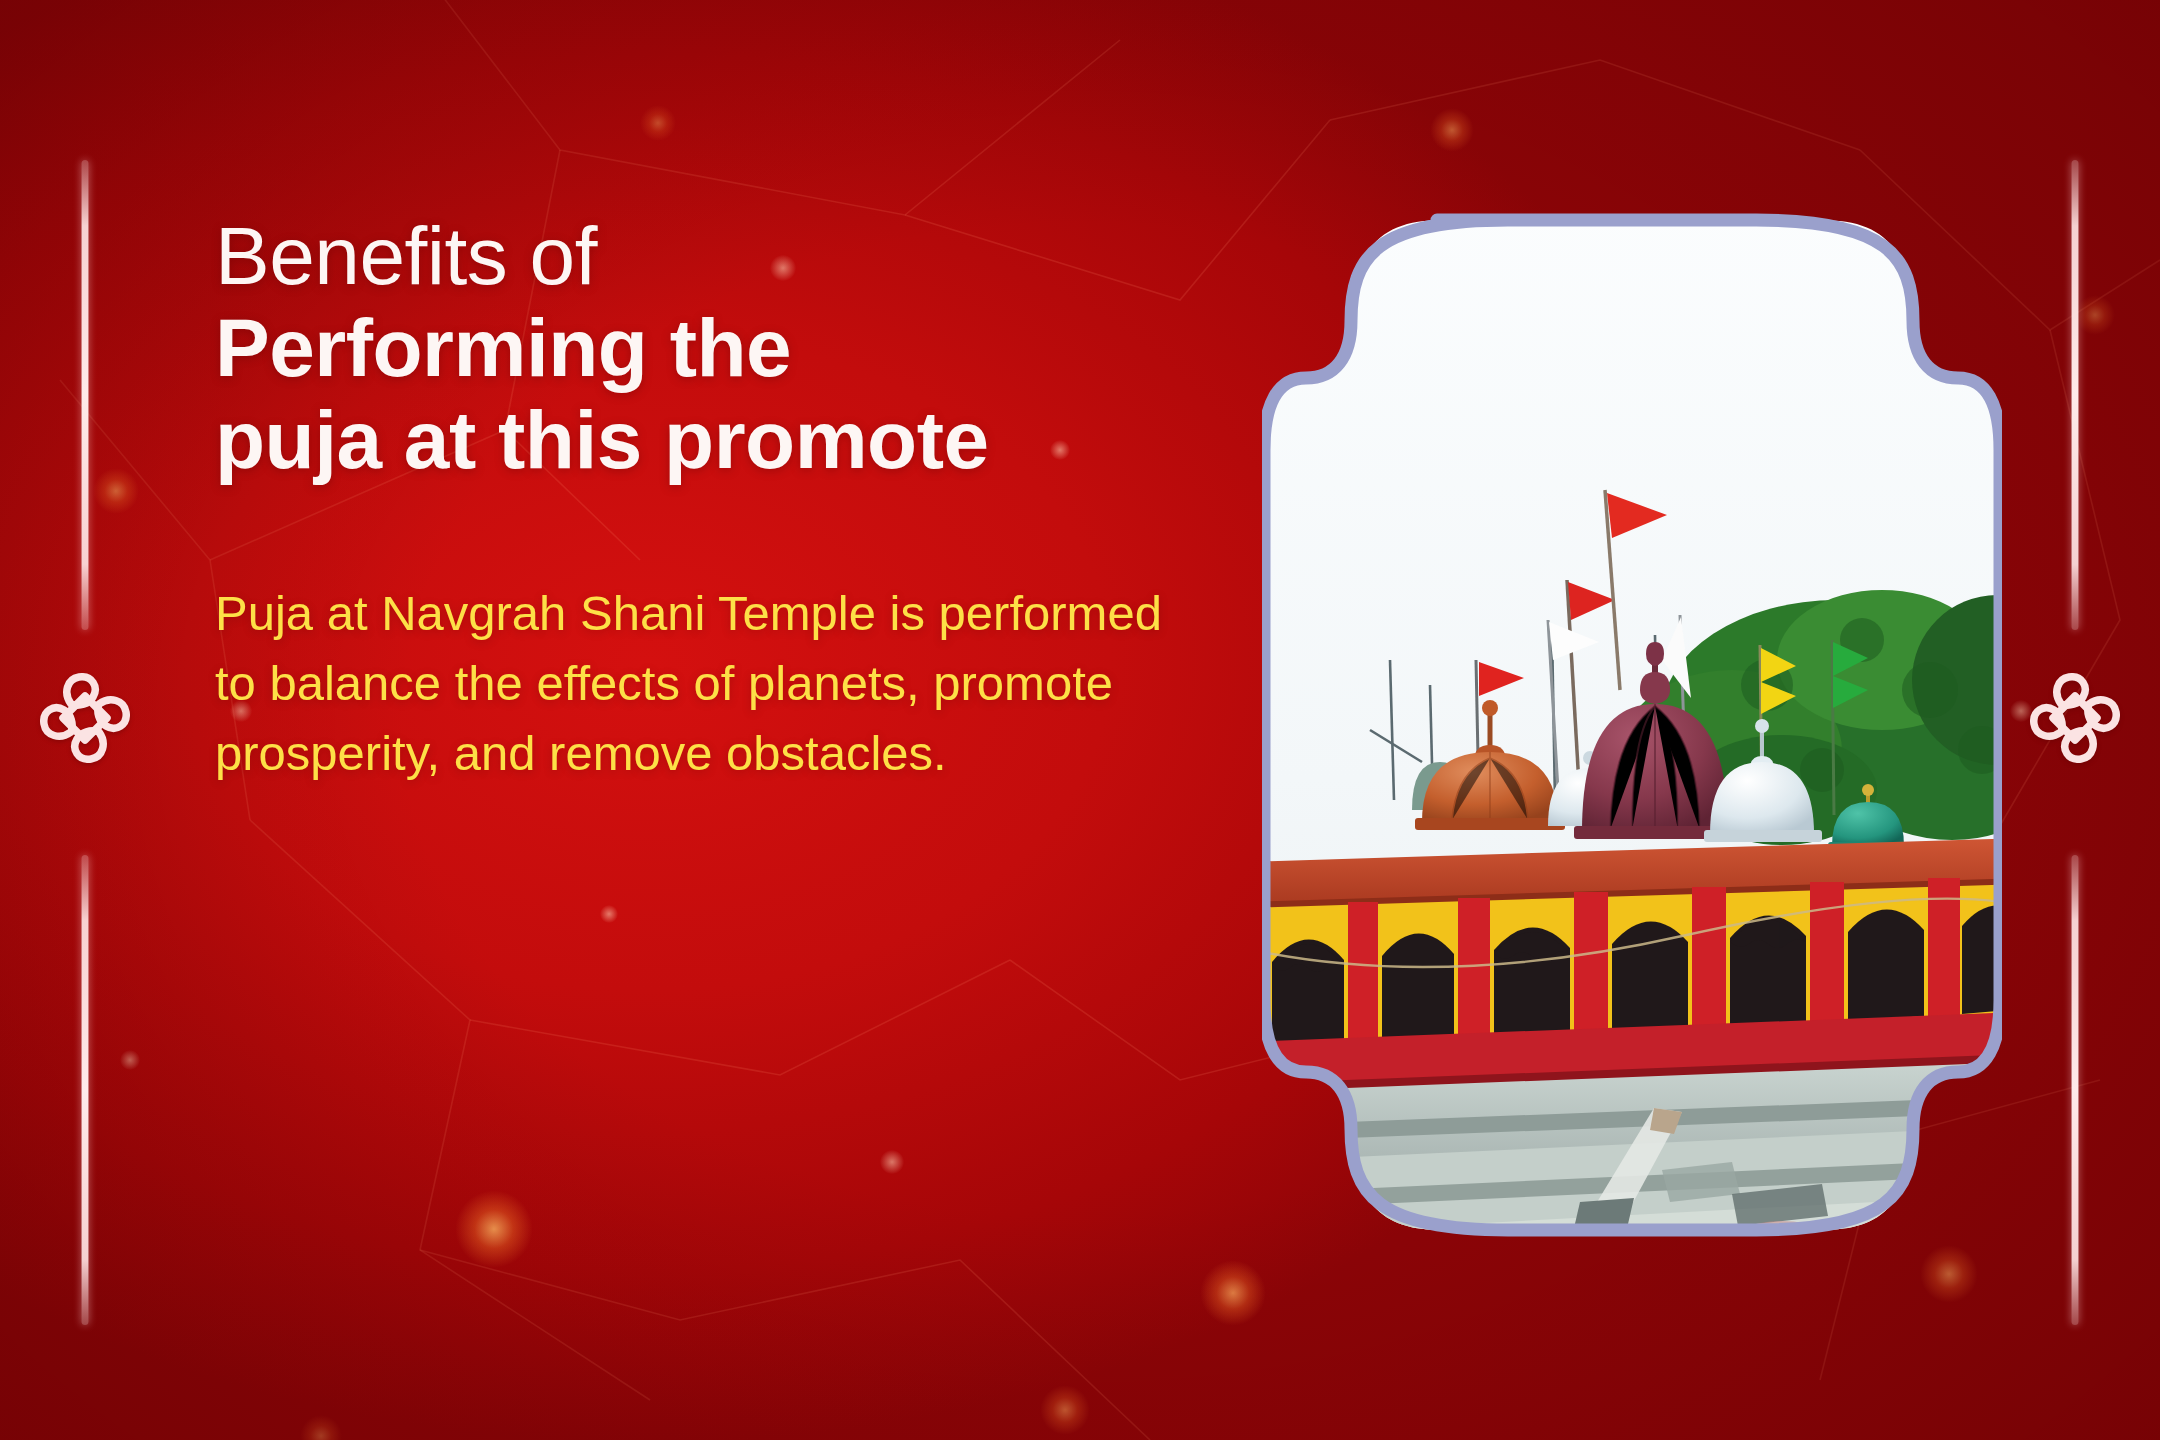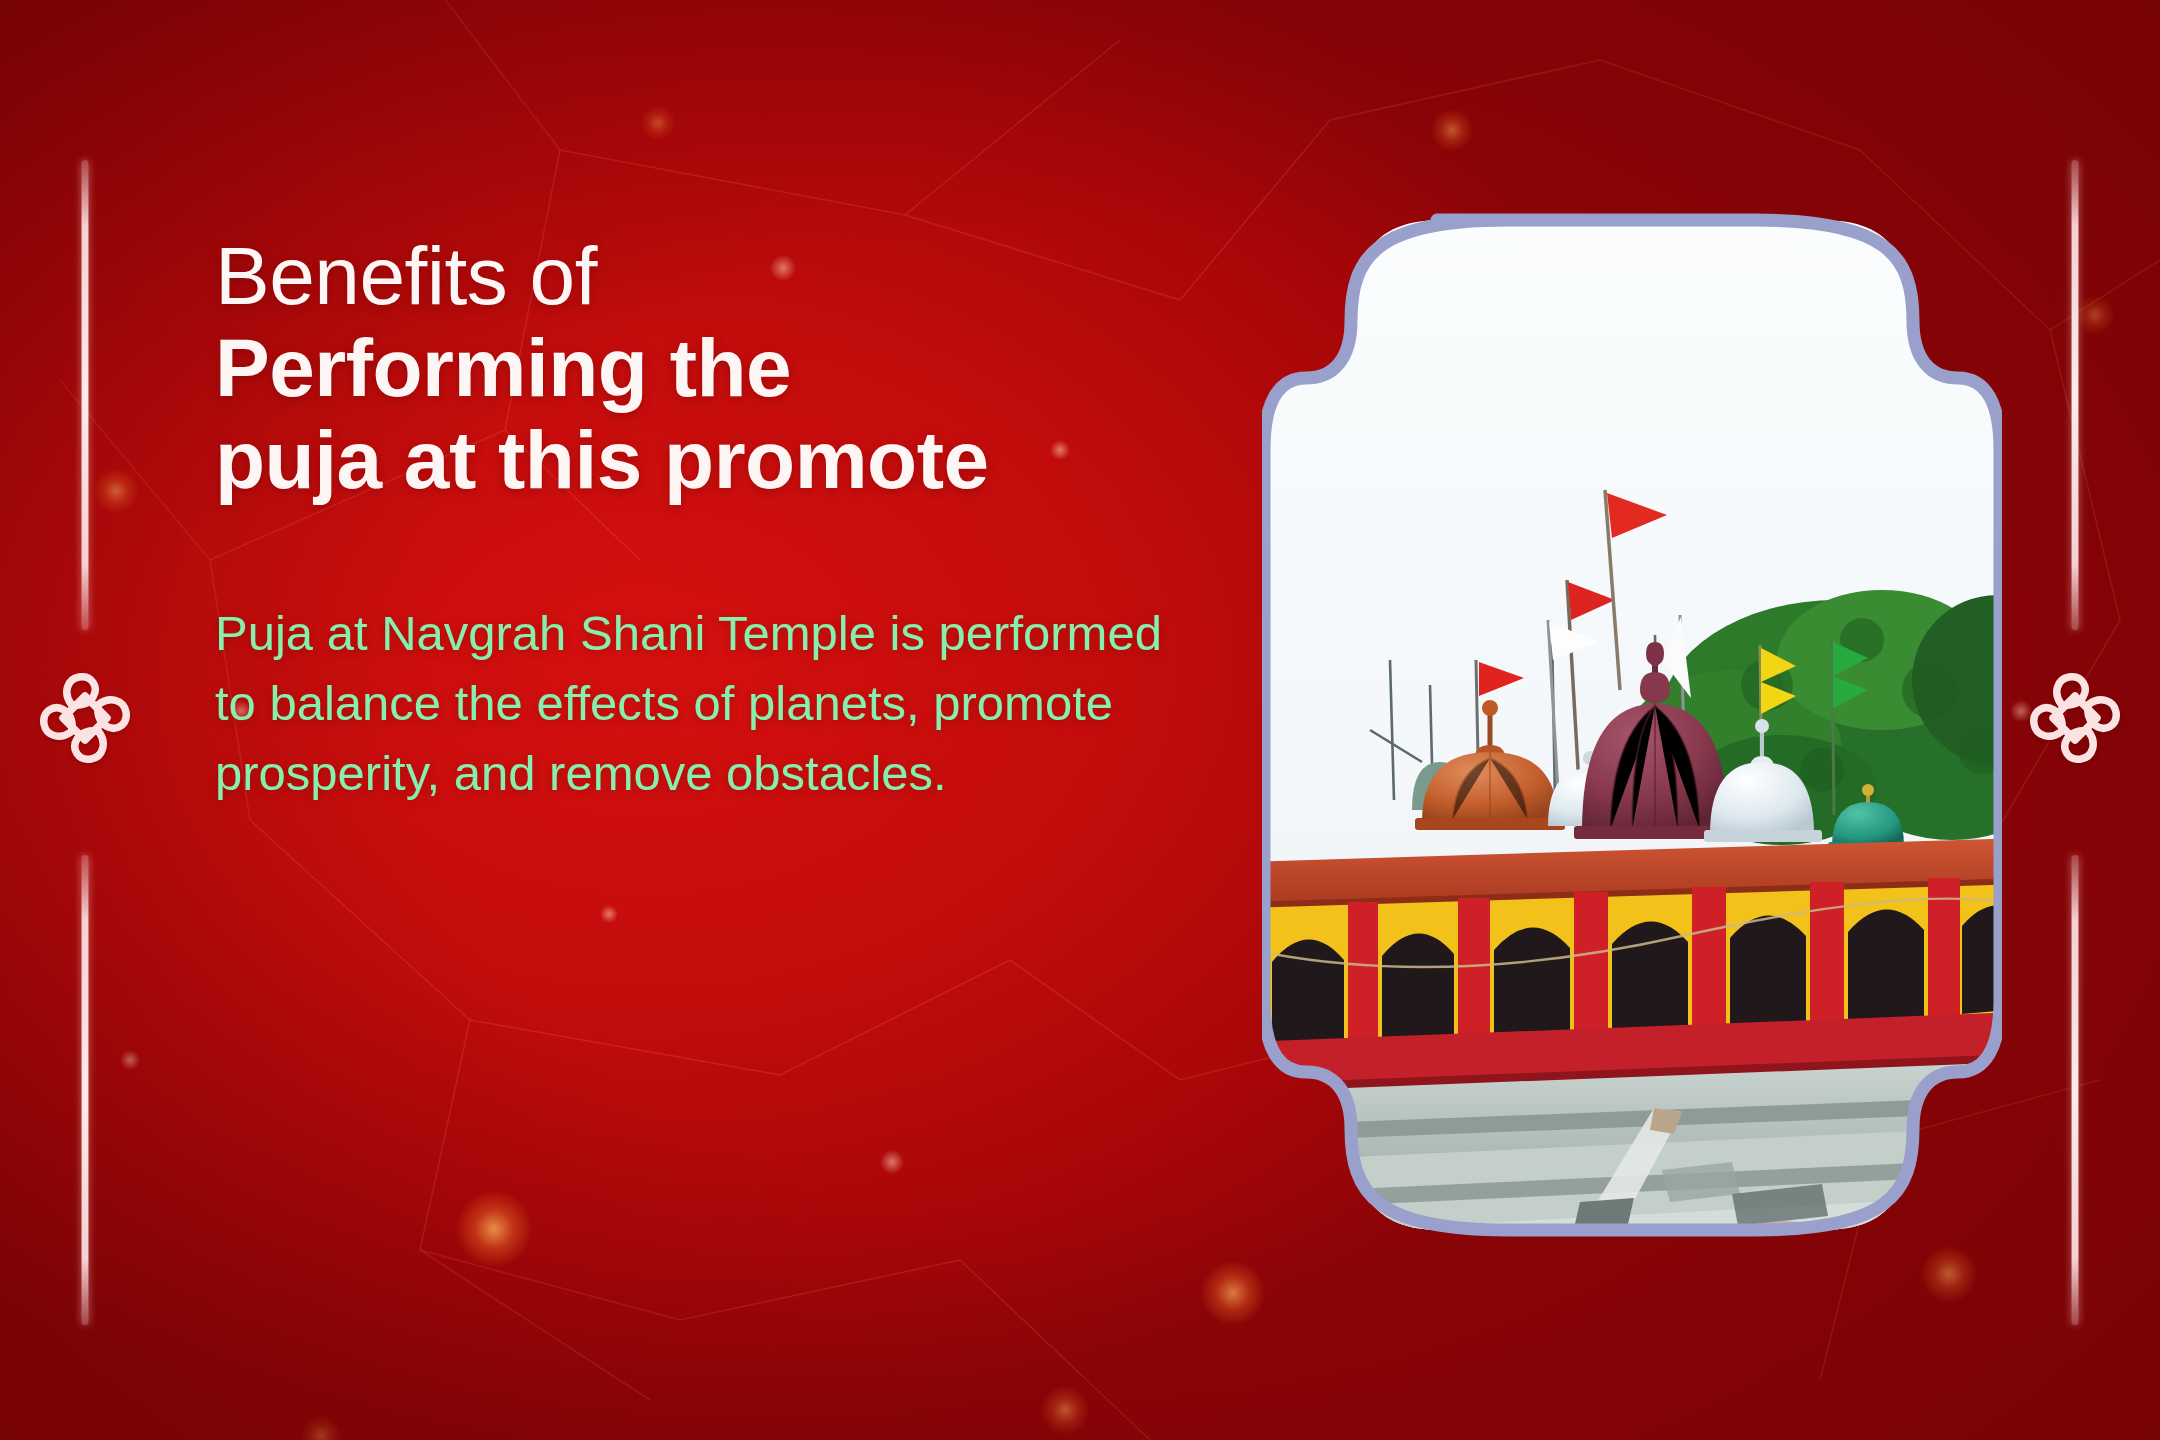--- a/index.html
+++ b/index.html
@@ -57,27 +57,27 @@
     position:absolute;
     left:215px; top:210px; width:1000px;
   }
   .headline {
     color:#fdf6f4;
     font-size:82px;
     line-height:1.12;
     letter-spacing:-0.5px;
     text-shadow:0 2px 10px rgba(90,0,0,.35);
   }
-  .headline .l1 { font-weight:400; display:block;margin-top:20px; }
+  .headline .l1 { font-weight:400; display:block; }
   .headline .l2,
   .headline .l3 { font-weight:700; display:block; }
 
   .body-copy {
     margin-top:94px;
-    color:#86efac;
+    color:#fde047;
     font-size:49px;
     line-height:1.42;
     font-weight:400;
     max-width:960px;
     text-shadow:0 2px 9px rgba(90,0,0,.3);
   }
 
   
   #photo-frame {
     position:absolute;

